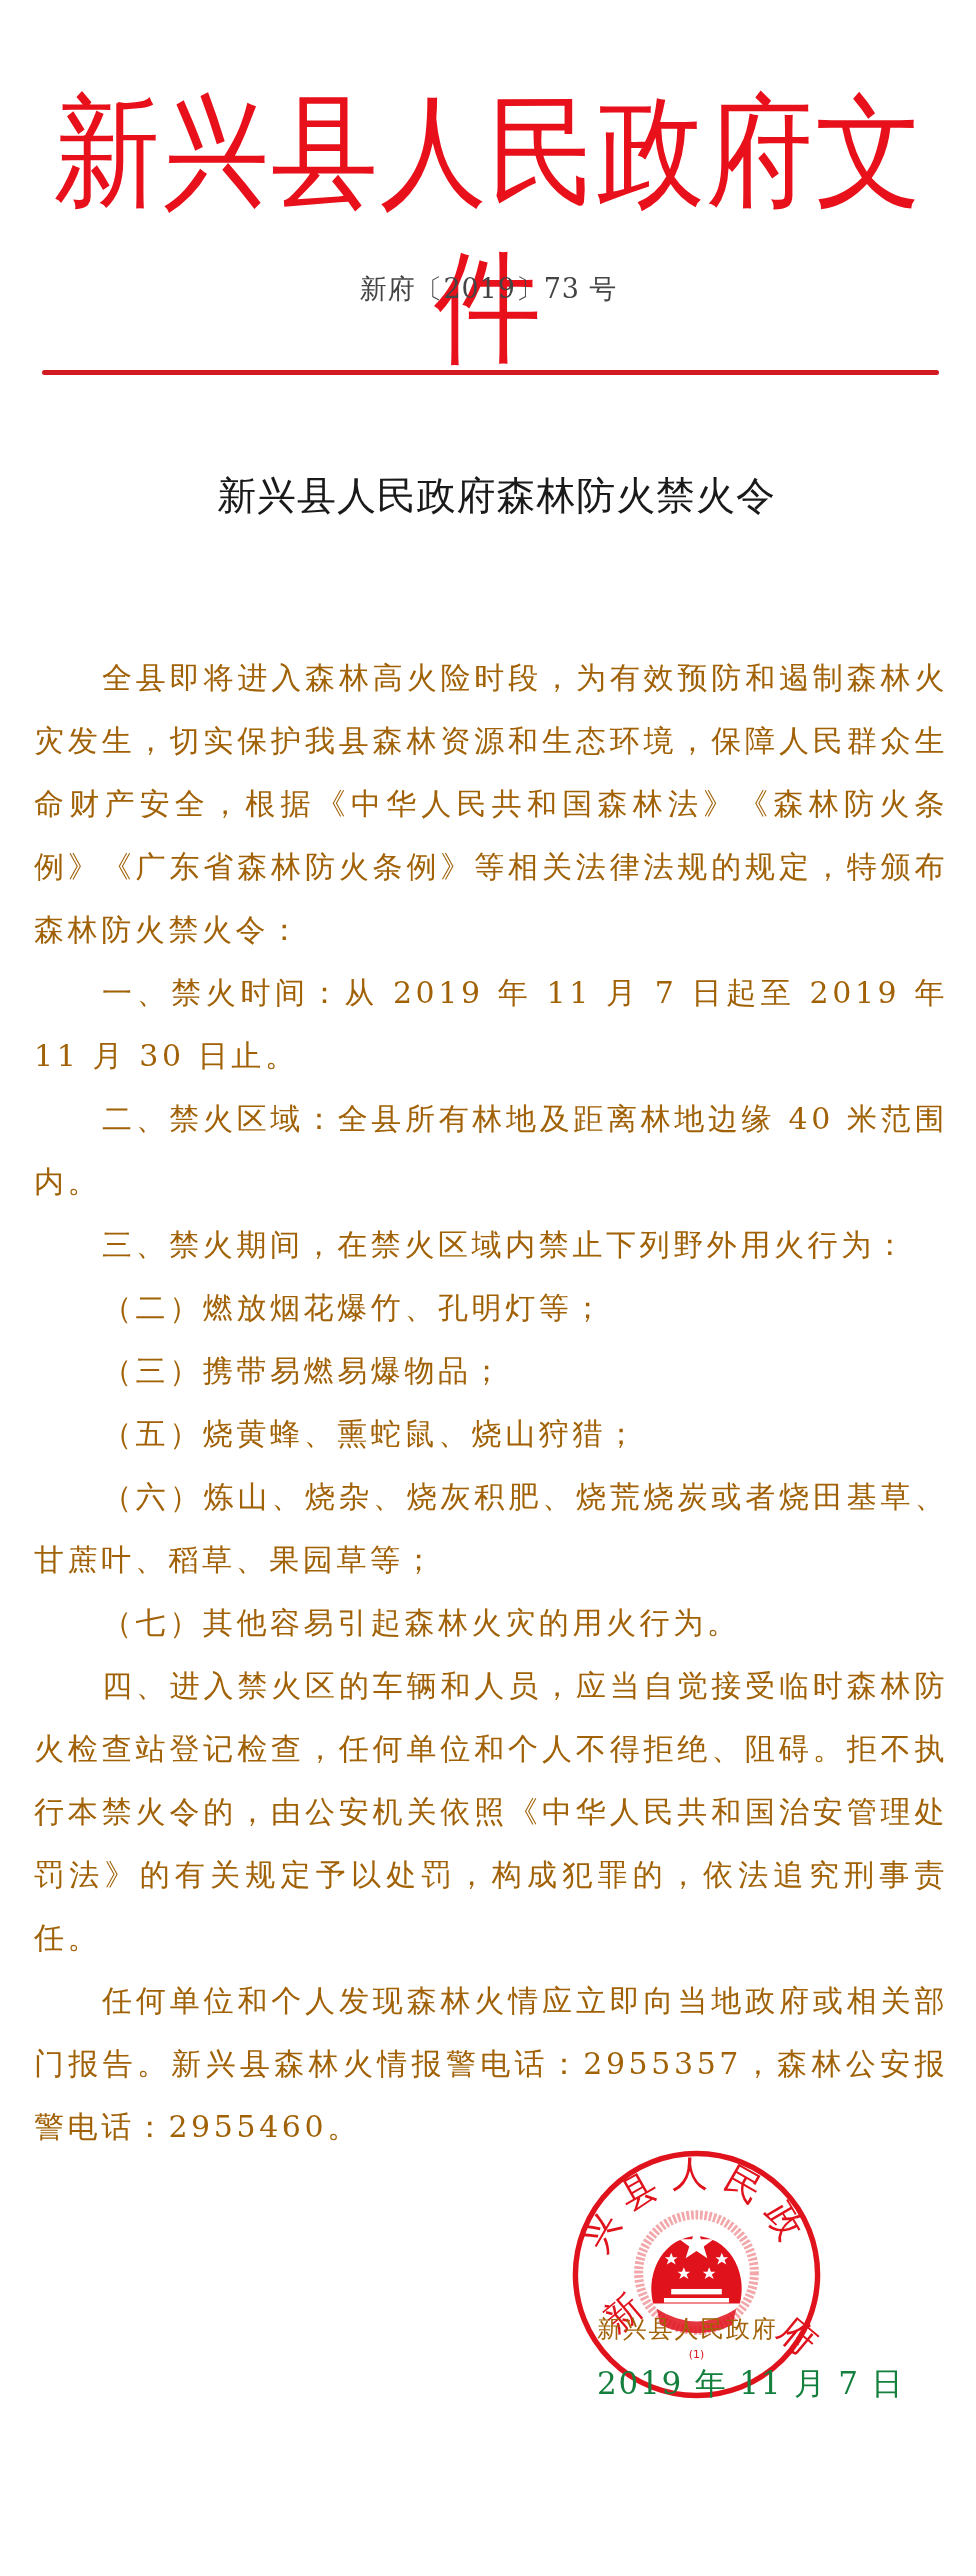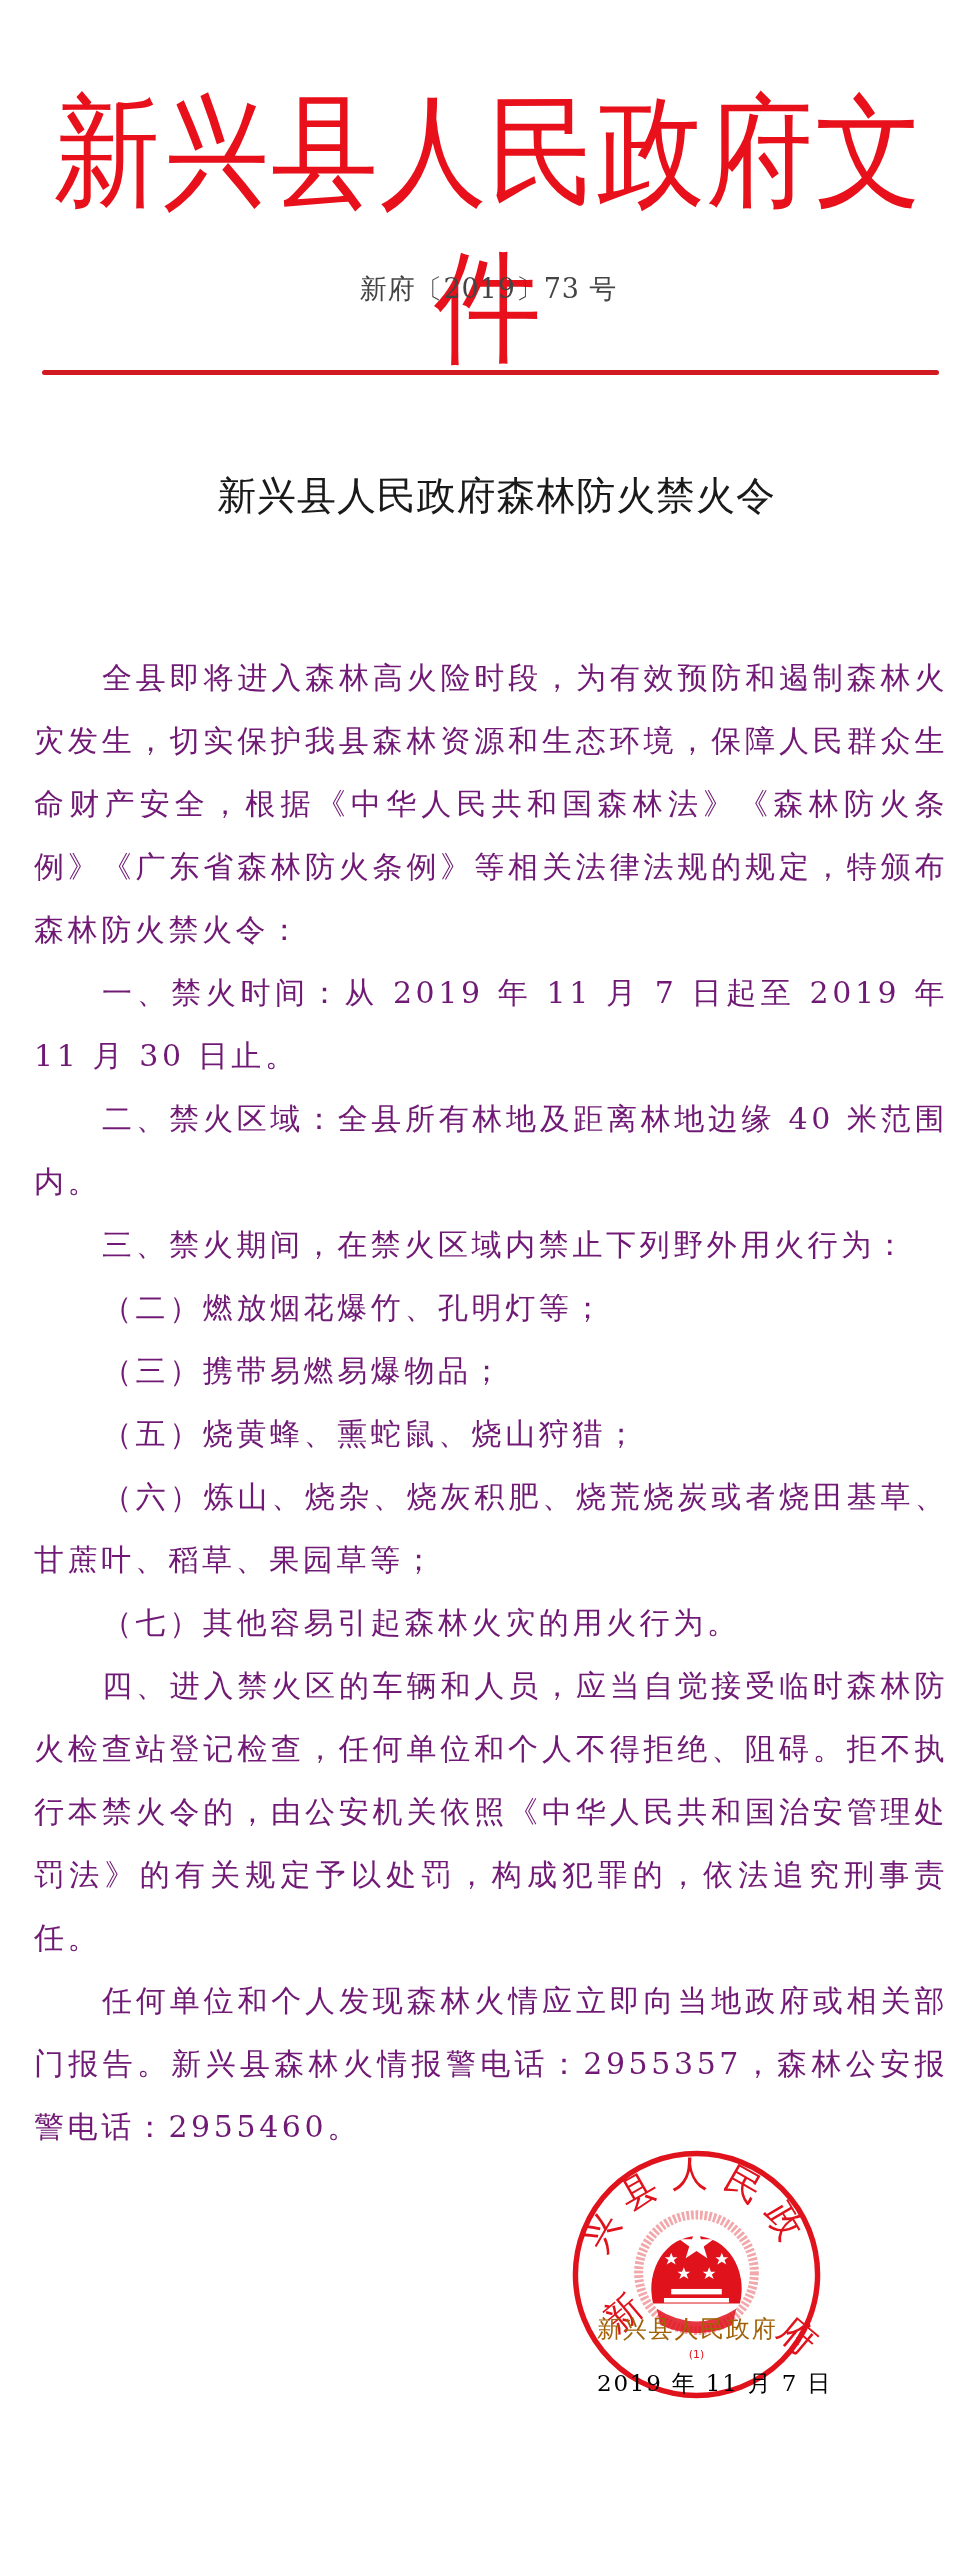--- a/index.html
+++ b/index.html
@@ -70,21 +70,21 @@
     letter-spacing: 0.9px;
   }
   .body-text {
     position: absolute;
     top: 646px;
     left: 34px;
     width: 914px;
     font-size: 30px;
     line-height: 63px;
     letter-spacing: 3.6px;
-    color: #701a75;
+    color: #a16207;
   }
   .para {
     margin: 0;
     text-indent: 68px;
     text-align: justify;
   }
   .para.sub {
     text-indent: 68px;
   }
   .signature {
@@ -108,23 +108,23 @@
     top: 2311px;
     font-size: 24px;
     line-height: 36px;
     color: #a16207;
     letter-spacing: 1.8px;
   }
   .sig-date {
     position: absolute;
     left: 597px;
     top: 2363px;
-    font-size: 23px;
+    font-size: 31px;
     line-height: 40px;
-    color: #000000;
+    color: #15803d;
     letter-spacing: 1.8px;
   }
 </style>
 </head>
 <body>
 
 <header class="doc-header">
   <div class="masthead">新兴县人民政府文件</div>
   <div class="doc-number">新府〔2019〕73 号</div>
   <div class="red-rule"></div>

